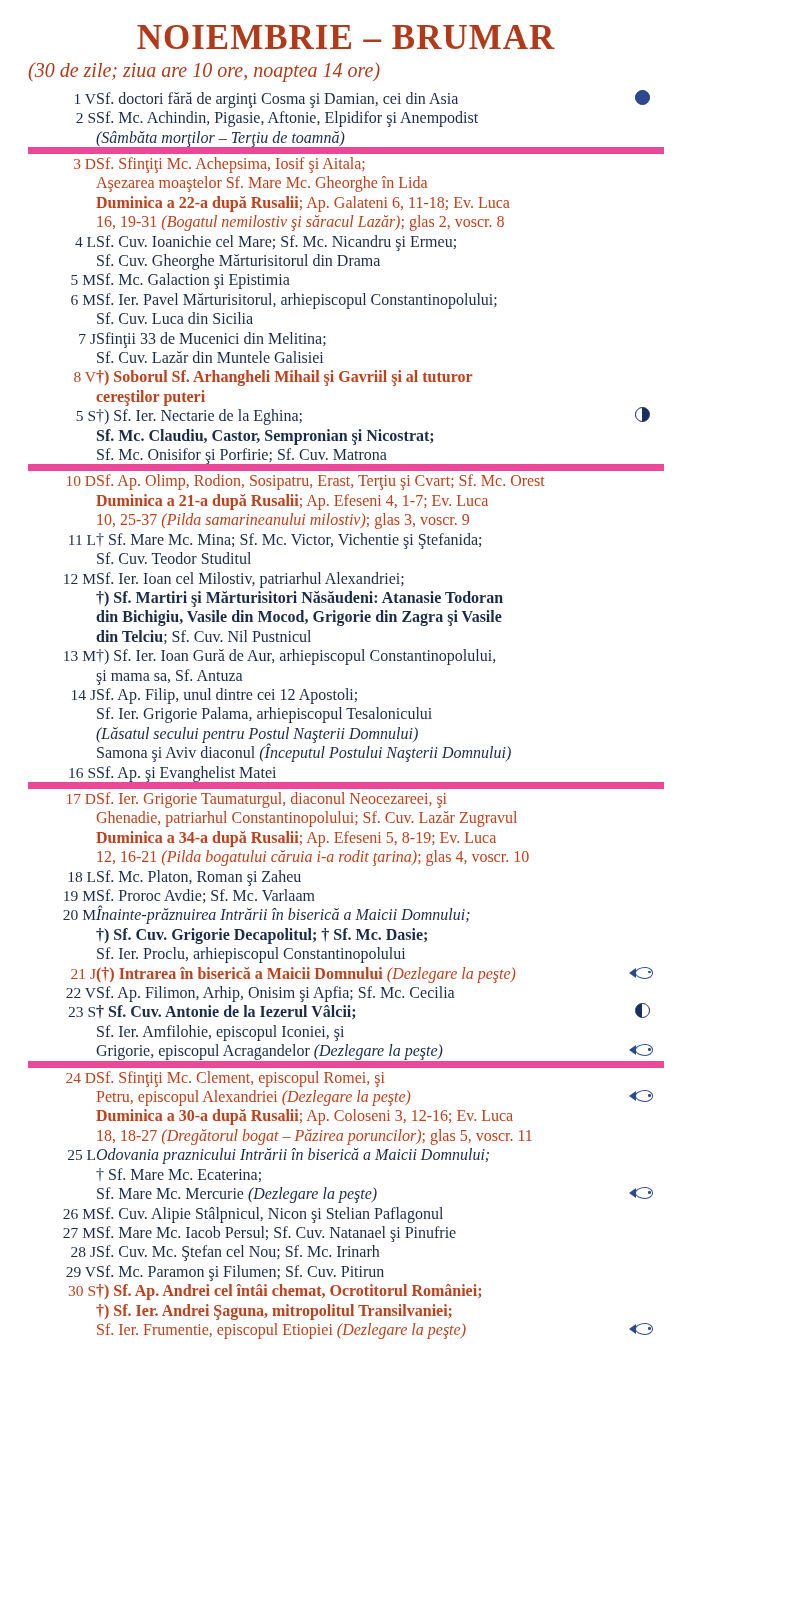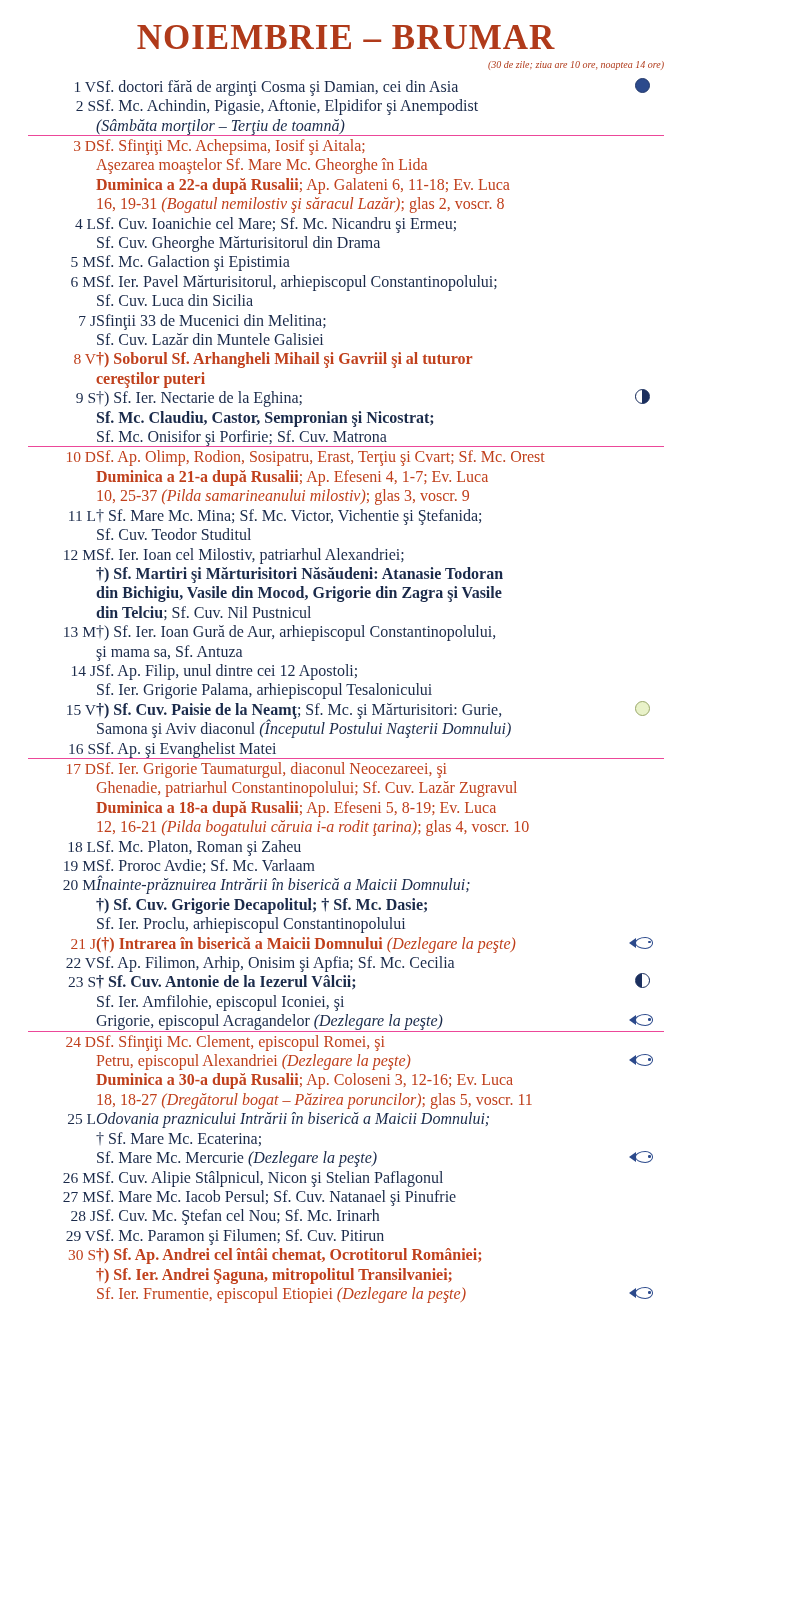--- a/index.html
+++ b/index.html
@@ -25,24 +25,24 @@
     text-align: center;
     color: #b03a1a;
     font-family: "Liberation Serif", serif;
     font-weight: bold;
     font-size: 35px;
     letter-spacing: 1px;
     margin: 6px 0 2px 0;
     line-height: 1.05;
   }
   .subtitle {
-    text-align: right;
+    text-align: left;
     color: #b03a1a;
     font-style: italic;
-    font-size: 10px;
+    font-size: 20px;
     margin-bottom: 7px;
   }
   
   table.cal {
     width: 100%;
     border-collapse: collapse;
     table-layout: fixed;
   }
   table.cal td {
     vertical-align: top;
@@ -62,21 +62,21 @@
     font-size: 16px;
     line-height: 19.4px;
     padding-right: 4px;
   }
   .moon {
     text-align: center;
     font-size: 15px;
     line-height: 19.4px;
   }
   .row-sep td {
-    border-top: 1px solid #ec4899;
+    border-top: 7px solid #ec4899;
     padding-top: 2px;
   }
   
   .red   { color: #c0401c; }
   .blue  { color: #1a2a4a; }
   .b     { font-weight: bold; }
   .i     { font-style: italic; }
   
   .phase {
     display: inline-block;
@@ -211,21 +211,21 @@
           <td class="day red">8 V</td>
           <td class="txt red"><span class="b">†) Soborul Sf. Arhangheli Mihail şi Gavriil şi al tuturor</span></td>
           <td class="moon"></td>
         </tr>
         <tr>
           <td class="day red"></td>
           <td class="txt red"><span class="b">cereştilor puteri</span></td>
           <td class="moon"></td>
         </tr>
         <tr>
-          <td class="day blue">9 S</td>
+          <td class="day blue">5 S</td>
           <td class="txt blue">†) Sf. Ier. Nectarie de la Eghina;</td>
           <td class="moon"><span class="phase lastq"></span></td>
         </tr>
         <tr>
           <td class="day blue"></td>
           <td class="txt blue"><span class="b">Sf. Mc. Claudiu, Castor, Sempronian şi Nicostrat;</span></td>
           <td class="moon"></td>
         </tr>
         <tr>
           <td class="day blue"></td>
@@ -291,23 +291,23 @@
           <td class="day blue">14 J</td>
           <td class="txt blue">Sf. Ap. Filip, unul dintre cei 12 Apostoli;</td>
           <td class="moon"></td>
         </tr>
         <tr>
           <td class="day blue"></td>
           <td class="txt blue">Sf. Ier. Grigorie Palama, arhiepiscopul Tesalonicului</td>
           <td class="moon"></td>
         </tr>
         <tr>
-          <td class="day blue">15 V</td>
-          <td class="txt blue"><span class="b">†) Sf. Cuv. Paisie de la Neamţ</span>; Sf. Mc. şi Mărturisitori: Gurie,</td>
-          <td class="moon"><span class="phase new"></span></td>
+          <td class="day blue"></td>
+          <td class="txt blue"><span class="i">(Lăsatul secului pentru Postul Naşterii Domnului)</span></td>
+          <td class="moon"></td>
         </tr>
         <tr>
           <td class="day blue"></td>
           <td class="txt blue">Samona şi Aviv diaconul <span class="i">(Începutul Postului Naşterii Domnului)</span></td>
           <td class="moon"></td>
         </tr>
         <tr>
           <td class="day blue">16 S</td>
           <td class="txt blue">Sf. Ap. şi Evanghelist Matei</td>
           <td class="moon"></td>
@@ -317,21 +317,21 @@
           <td class="txt red">Sf. Ier. Grigorie Taumaturgul, diaconul Neocezareei, şi</td>
           <td class="moon"></td>
         </tr>
         <tr>
           <td class="day red"></td>
           <td class="txt red">Ghenadie, patriarhul Constantinopolului; Sf. Cuv. Lazăr Zugravul</td>
           <td class="moon"></td>
         </tr>
         <tr>
           <td class="day red"></td>
-          <td class="txt red"><span class="b">Duminica a 18-a după Rusalii</span>; Ap. Efeseni 5, 8-19; Ev. Luca</td>
+          <td class="txt red"><span class="b">Duminica a 34-a după Rusalii</span>; Ap. Efeseni 5, 8-19; Ev. Luca</td>
           <td class="moon"></td>
         </tr>
         <tr>
           <td class="day red"></td>
           <td class="txt red">12, 16-21 <span class="i">(Pilda bogatului căruia i-a rodit ţarina)</span>; glas 4, voscr. 10</td>
           <td class="moon"></td>
         </tr>
         <tr>
           <td class="day blue">18 L</td>
           <td class="txt blue">Sf. Mc. Platon, Roman şi Zaheu</td>

